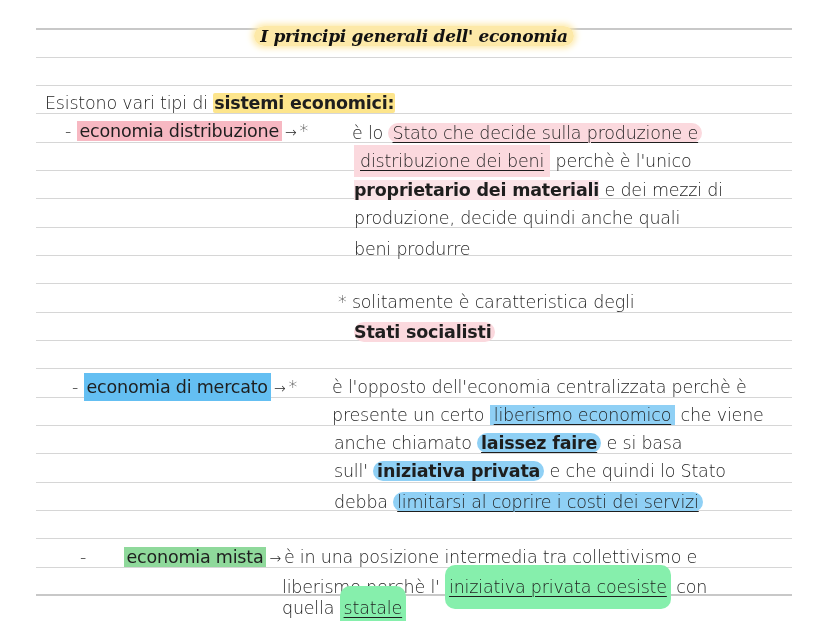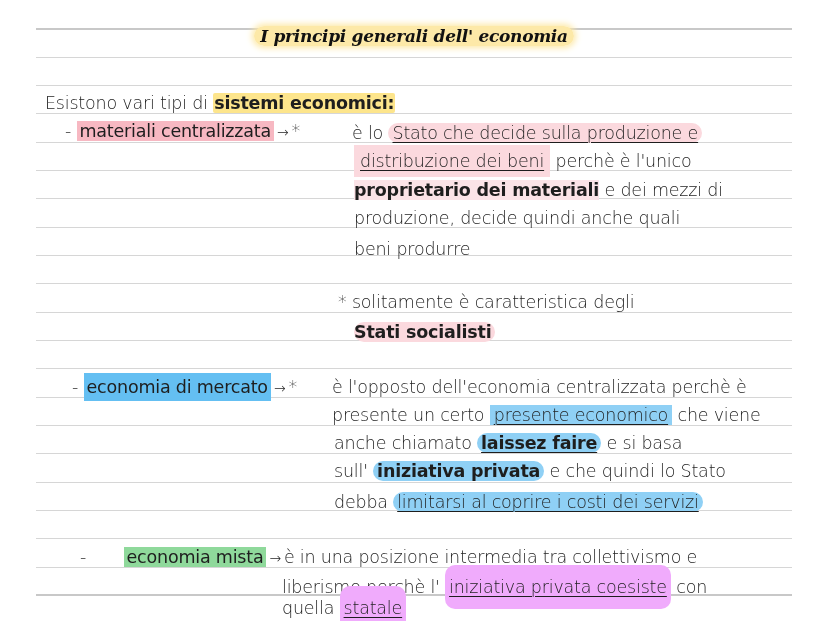--- a/index.html
+++ b/index.html
@@ -24,21 +24,21 @@
   .line {
     position:absolute; white-space:nowrap; font-size:17.5px; line-height:22px;
     letter-spacing:-0.2px; font-weight:300;
   }
   .hl-yellow { background:#fde58c; border-radius:2px; font-weight:600; padding:0 1px; }
   .hl-pink   { background:#f7b8c2; padding:0 3px; font-weight:500; }
   .hl-blue   { background:#64bff2; padding:4px 3px; font-weight:500; }
   .hl-green  { background:#8fd99b; padding:0 3px; font-weight:500;margin-left:32px; }
   .soft-pink  { background:#fbd9de; border-radius:10px; padding:0 4px; }
   .soft-blue  { background:#8fd0f5; border-radius:10px; padding:0 4px; }
-  .soft-green { background:#f0abfc; border-radius:10px; padding:12px 4px;margin-top:48px; }
+  .soft-green { background:#86efac; border-radius:10px; padding:12px 4px;margin-top:48px; }
   .bold { font-weight:600; }
   .ul { text-decoration:underline; text-underline-offset:3px; text-decoration-thickness:1px; }
   .arrow { font-size:14px; padding:0 3px; }
 </style>
 </head>
 <body>
 
 <div class="rules">
   <div class="rule top" style="top:28px"></div>
   <div class="rule" style="top:57px"></div>
@@ -66,21 +66,21 @@
 <div class="title">
   <span>I principi generali  dell' economia</span>
 </div>
 
 <div class="line" style="left:45px; top:92px">
   <span>Esistono vari tipi di </span><span class="hl-yellow">sistemi economici:</span>
 </div>
 
 <div class="line" style="left:65px; top:120px">
   <span>-</span>
-  <span class="hl-pink">materiali centralizzata</span><span class="arrow">→</span><span>*</span>
+  <span class="hl-pink">economia distribuzione</span><span class="arrow">→</span><span>*</span>
 </div>
 <div class="line" style="left:352px; top:122px">
   <span>è lo </span><span class="ul soft-pink">Stato che decide sulla produzione e</span>
 </div>
 <div class="line" style="left:354px; top:150px">
   <span class="ul soft-pink" style="border-radius:0;padding:6px">distribuzione dei beni</span><span> perchè è l'unico</span>
 </div>
 <div class="line" style="left:354px; top:179px">
   <span class="bold" style="background:#fbe3e7">proprietario dei materiali</span><span> e dei mezzi di</span>
 </div>
@@ -93,21 +93,21 @@
 <div class="line" style="left:354px; top:321px">
   <span class="bold soft-pink" style="padding-left:0">Stati socialisti</span>
 </div>
 
 <div class="line" style="left:72px; top:376px">
   <span>-</span>
   <span class="hl-blue">economia di mercato</span><span class="arrow">→</span><span>*</span>
 </div>
 <div class="line" style="left:332px; top:376px">è l'opposto dell'economia centralizzata perchè è</div>
 <div class="line" style="left:332px; top:404px">
-  <span>presente un certo </span><span class="ul soft-blue" style="border-radius:0">presente economico</span><span> che viene</span>
+  <span>presente un certo </span><span class="ul soft-blue" style="border-radius:0">liberismo economico</span><span> che viene</span>
 </div>
 <div class="line" style="left:334px; top:432px">
   <span>anche chiamato </span><span class="ul soft-blue bold">laissez faire</span><span> e si basa</span>
 </div>
 <div class="line" style="left:334px; top:460px">
   <span>sull' </span><span class="soft-blue bold">iniziativa privata</span><span> e che quindi lo Stato</span>
 </div>
 <div class="line" style="left:334px; top:491px">
   <span>debba </span><span class="ul soft-blue">limitarsi al coprire i costi dei servizi</span>
 </div>

